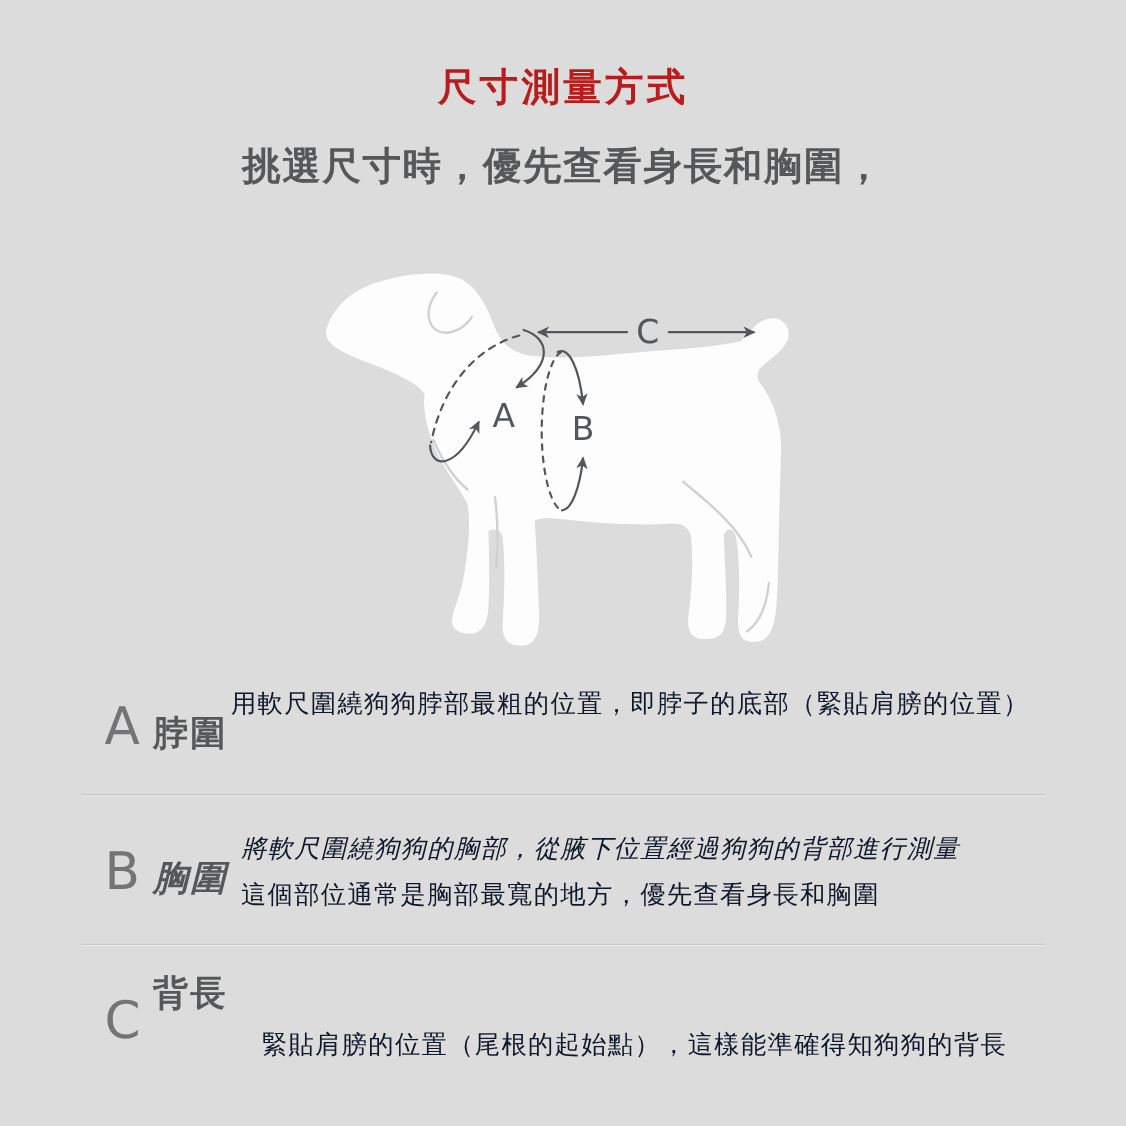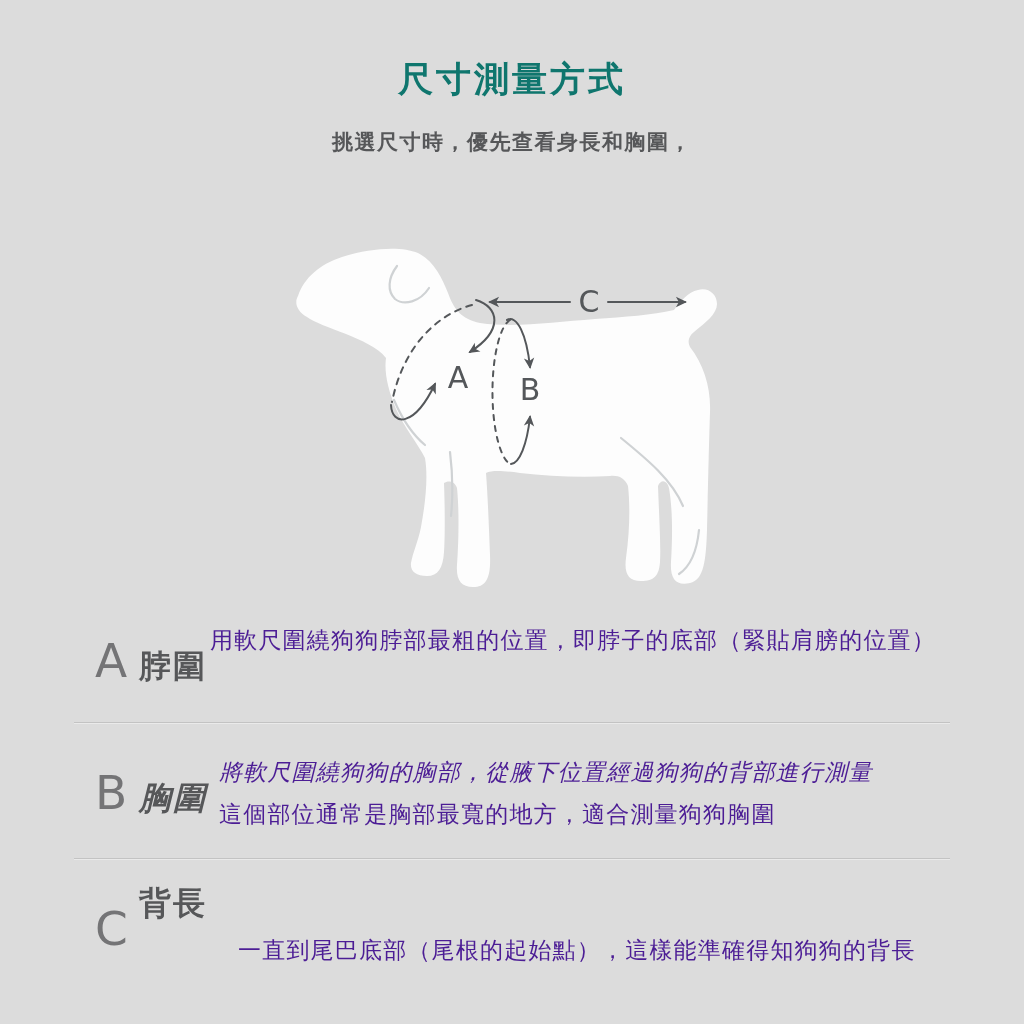--- a/index.html
+++ b/index.html
@@ -1,40 +1,40 @@
 <!DOCTYPE html>
 <html><head>
 <meta charset="utf-8">
 <style>
   html,body{margin:0;padding:0;}
   body{background:#dcdcdc;font-family:"DejaVu Sans","Liberation Sans",sans-serif;}
   .page{position:relative;width:1024px;height:1024px;margin:0 auto;background:#dcdcdc;overflow:hidden;}
 
   .title{position:absolute;top:56px;left:0;width:100%;text-align:center;
-         font-size:35px;font-weight:700;color:#0f766e;letter-spacing:3px;}
+         font-size:35px;font-weight:700;color:#b91c1c;letter-spacing:3px;}
   .sub{position:absolute;left:0;width:100%;text-align:center;
-       font-size:21px;font-weight:600;color:#565759;letter-spacing:1.5px;white-space:nowrap;}
+       font-size:35px;font-weight:600;color:#565759;letter-spacing:1.5px;white-space:nowrap;}
   .sub1{top:128px;}
   .sub2{top:173px;}
 
   .diagram{position:absolute;left:280px;top:230px;width:460px;height:375px;}
   .diagram text{font-family:"DejaVu Sans","Liberation Sans",sans-serif;font-size:30px;fill:#54575a;}
 
   .sec-letter{position:absolute;left:95px;font-size:47px;font-weight:400;color:#747476;line-height:1;}
   .letter-a{top:637px;}
   .letter-b{top:769px;}
   .letter-c{top:905px;}
 
   .sec-label{position:absolute;left:139px;font-size:32px;font-weight:700;color:#565759;
              letter-spacing:2px;line-height:1.2;}
   .label-a{top:647px;}
   .label-b{top:779px;font-style:italic;}
   .label-c{top:884px;}
 
-  .sec-line{position:absolute;font-size:23px;font-weight:500;color:#4c1d95;
+  .sec-line{position:absolute;font-size:23px;font-weight:500;color:#0f172a;
             letter-spacing:1.2px;white-space:nowrap;line-height:1.25;}
   .a1{top:626px;left:210px;}
   .a2{top:668px;left:210px;}
   .b1{top:758px;left:219px;font-style:italic;}
   .b2{top:800px;left:219px;}
   .c1{top:894px;left:238px;}
   .c2{top:936px;left:238px;}
 
   .divider{position:absolute;left:74px;width:876px;height:0;
            border-top:1px solid #c3c3c3;border-bottom:1px solid #eaeaea;}
@@ -125,21 +125,21 @@
 
   <div class="sec-letter letter-a">A</div>
   <div class="sec-label label-a">脖圍</div>
   <div class="sec-line a1">用軟尺圍繞狗狗脖部最粗的位置，即脖子的底部（緊貼肩膀的位置）</div>
 
   <div class="divider div1"></div>
 
   <div class="sec-letter letter-b">B</div>
   <div class="sec-label label-b">胸圍</div>
   <div class="sec-line b1">將軟尺圍繞狗狗的胸部，從腋下位置經過狗狗的背部進行測量</div>
-  <div class="sec-line b2">這個部位通常是胸部最寬的地方，適合測量狗狗胸圍</div>
+  <div class="sec-line b2">這個部位通常是胸部最寬的地方，優先查看身長和胸圍</div>
 
   <div class="divider div2"></div>
 
   <div class="sec-letter letter-c">C</div>
   <div class="sec-label label-c">背長</div>
-  <div class="sec-line c2">一直到尾巴底部（尾根的起始點），這樣能準確得知狗狗的背長</div>
+  <div class="sec-line c2">緊貼肩膀的位置（尾根的起始點），這樣能準確得知狗狗的背長</div>
 
 </div>
 
 </body></html>

